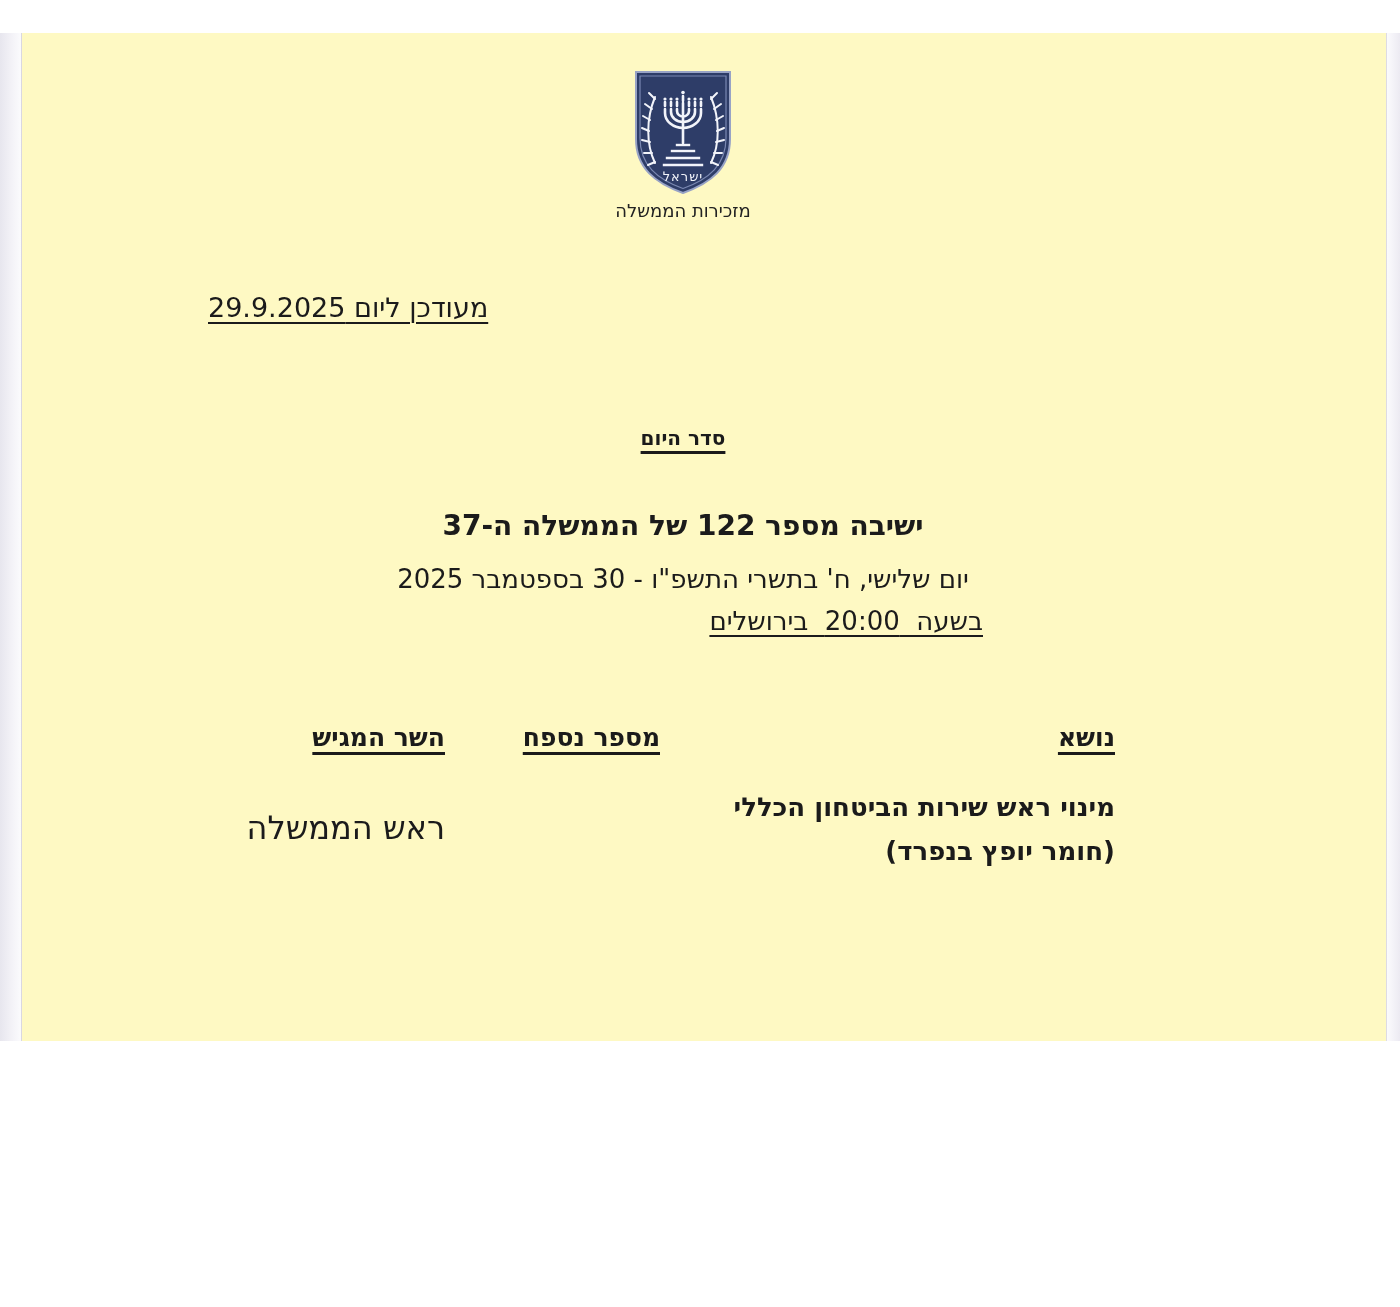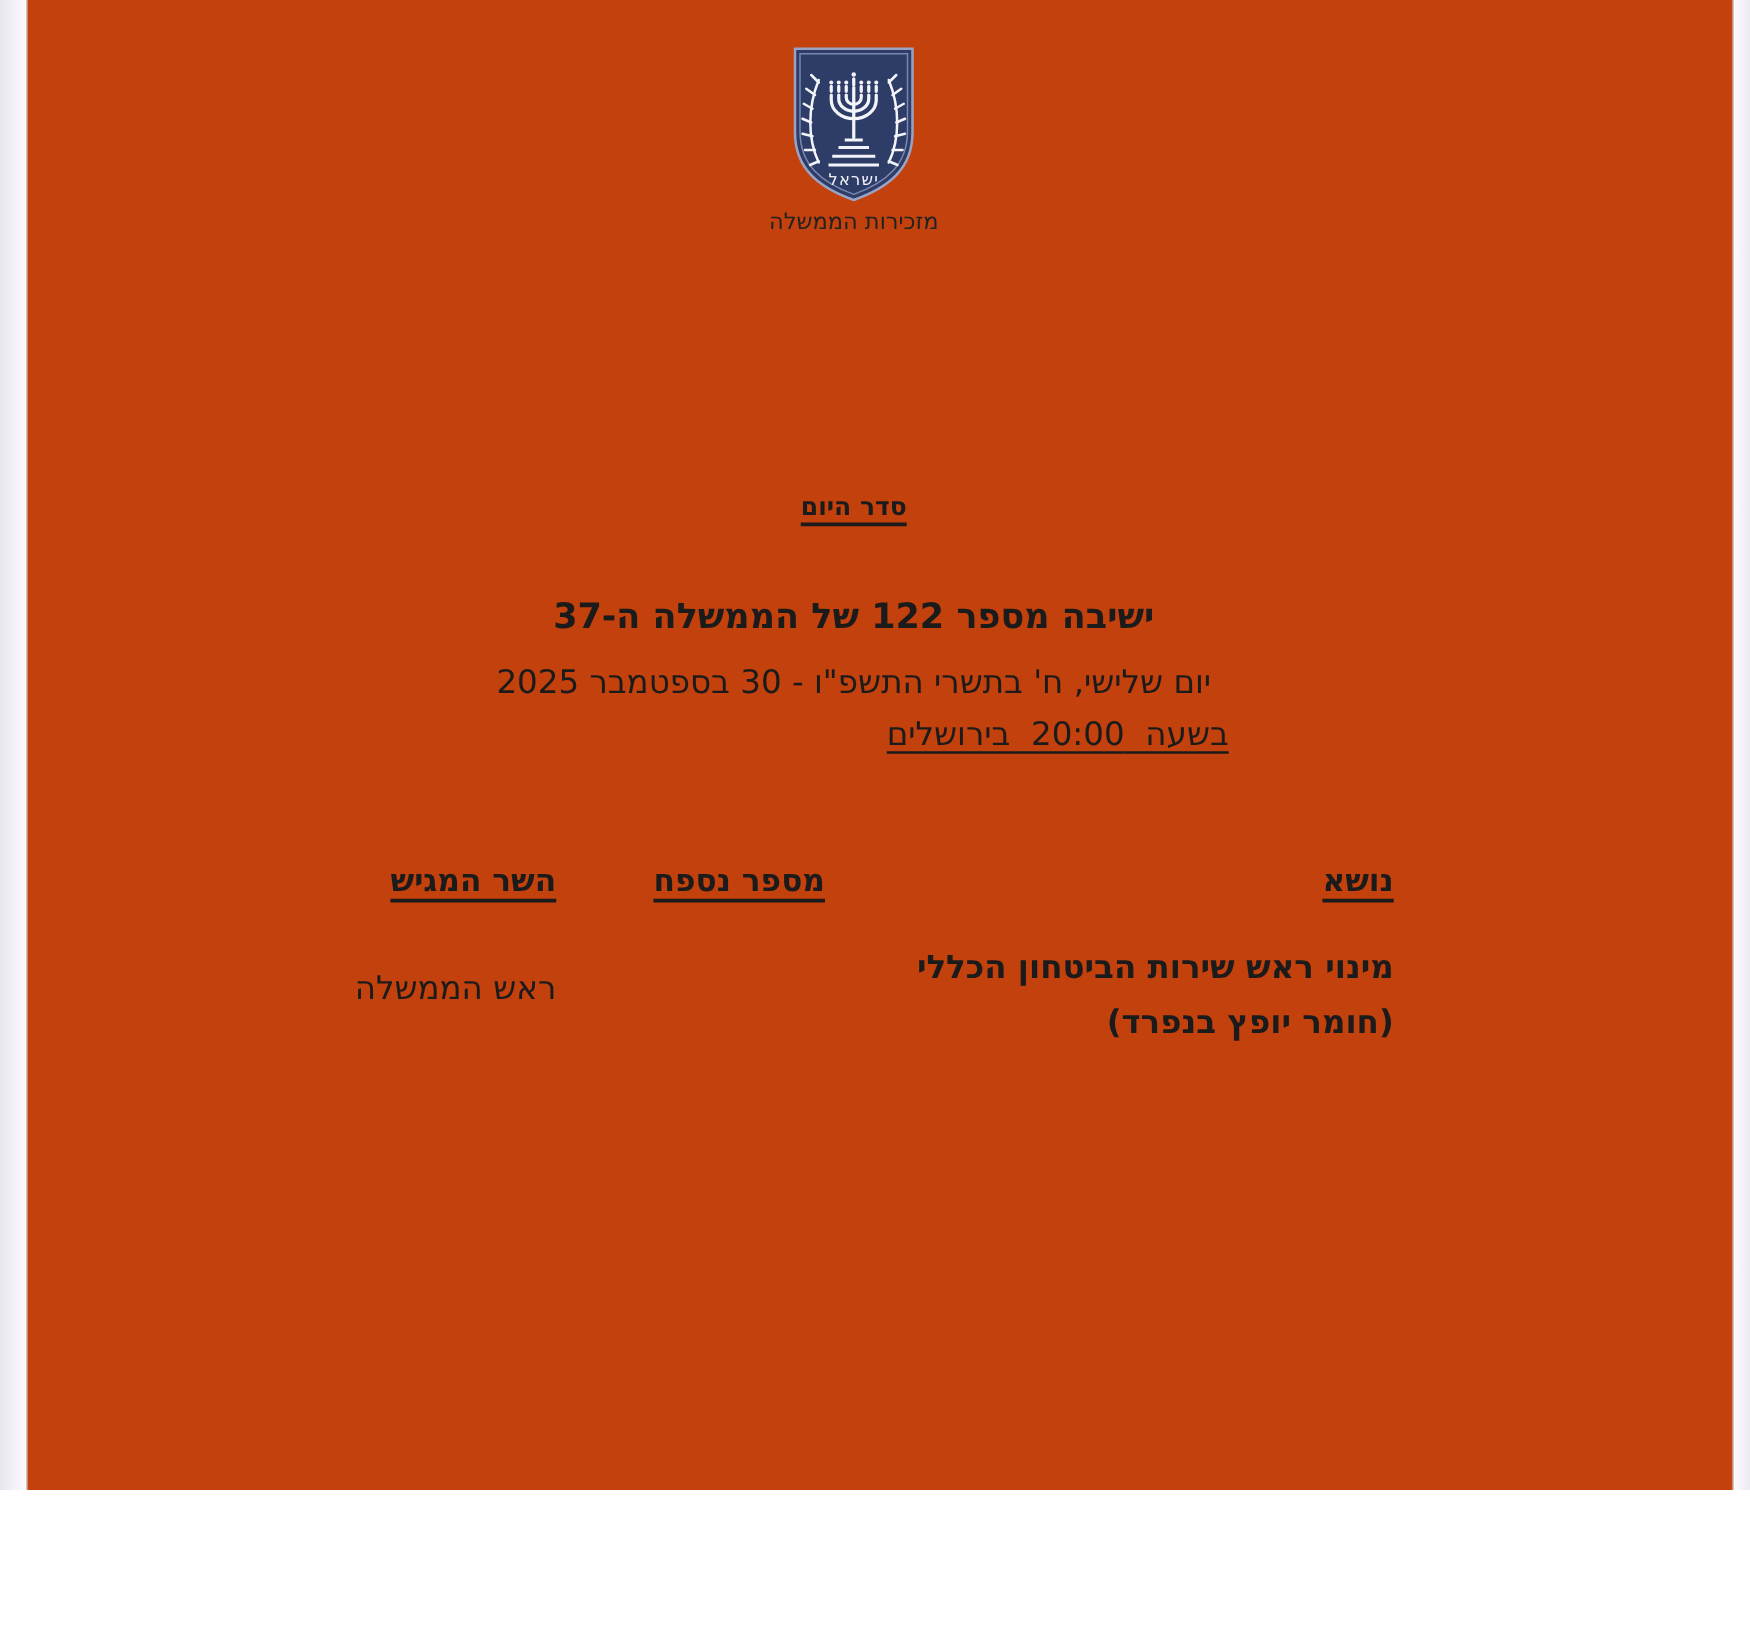--- a/index.html
+++ b/index.html
@@ -5,23 +5,24 @@
   html, body {
     margin: 0;
     padding: 0;
     background: #ffffff;
     font-family: "DejaVu Sans", sans-serif;
     color: #1b1b1b;
   }
   #stage {
     position: relative;
     width: 1400px;
-    height: 1192px;
-    background: #c2410c;
+    height: 1008px;
+    background: #fef9c3;
     overflow: hidden;
+    margin-top: 33px;
   }
   .abs { position: absolute; }
   .rtl { direction: rtl; unicode-bidi: plaintext; }
   .viewer-edge {
     top: 0;
     height: 1307px;
     background: linear-gradient(90deg, #e7e6ee 0%, #f3f2f7 55%, #fbfbfd 100%);
   }
   .viewer-edge.left  { left: 0;  width: 21px; border-right: 1px solid #d9d7e2; }
   .viewer-edge.right { right: 0; width: 13px; border-left: 1px solid #dddbe4;
@@ -73,21 +74,21 @@
   .col-header.appendix { right: 740px; }
   .col-header.minister { right: 955px; }
   .cell-subject {
     right: 285px; top: 752px;
     font-size: 26px; line-height: 44px;
     text-align: right;
     font-weight: bold;
   }
   .cell-minister {
     right: 955px; top: 776px;
-    font-size: 26px;
+    font-size: 32px;
   }
   .page-bottom-shadow {
     left: 22px; top: 1303px; width: 410px; height: 4px;
     background: #efeef3;
   }
   .emblem-wrap { left: 631px; top: 36px; width: 104px; height: 128px; }
 </style>
 </head>
 <body>
 
@@ -136,20 +137,21 @@
         <path d="M80,28 C89,50 89,75 80,94"></path>
         <path d="M80,30 l6,-6 M83,40 l7,-5 M85,51 l7,-4 M86,62 l7,-3 M85,73 l8,-2 M83,84 l8,0 M80,93 l7,3"></path>
       </g>
 
       <text x="52" y="112" text-anchor="middle" font-size="13" fill="#f2f4fa" font-family="DejaVu Sans, sans-serif" letter-spacing="1">ישראל</text>
     </svg>
   </div>
 
   <div class="abs org-name rtl">מזכירות הממשלה</div>
 
+  <div class="abs updated-line rtl">מעודכן ליום 29.9.2025</div>
 
   <div class="abs agenda-title rtl">סדר היום</div>
 
   <div class="abs meeting-title rtl">ישיבה מספר 122 של הממשלה ה-37</div>
   <div class="abs meeting-date rtl">יום שלישי, ח' בתשרי התשפ"ו - 30 בספטמבר 2025</div>
   <div class="abs meeting-time rtl">בשעה  20:00  בירושלים</div>
 
   <div class="abs col-header subject rtl">נושא</div>
   <div class="abs col-header appendix rtl">מספר נספח</div>
   <div class="abs col-header minister rtl">השר המגיש</div>

